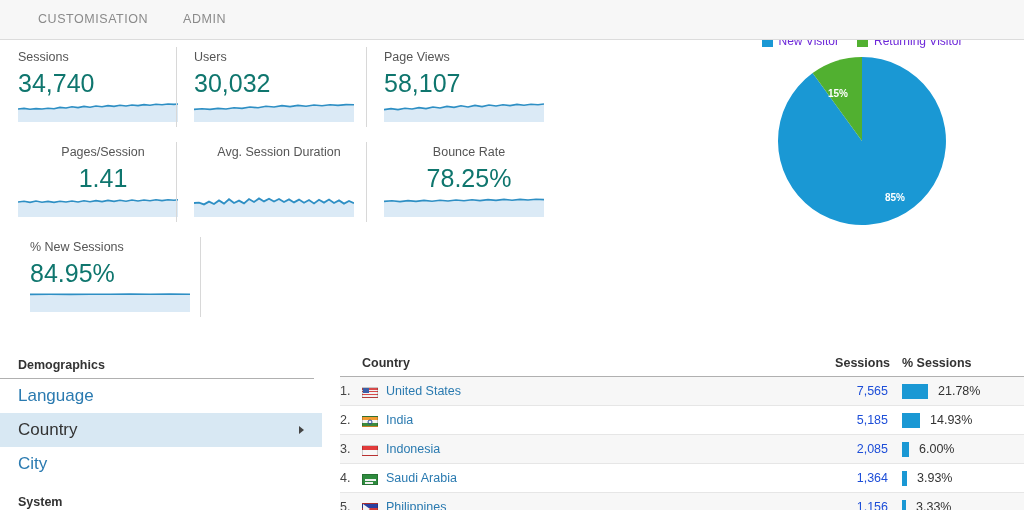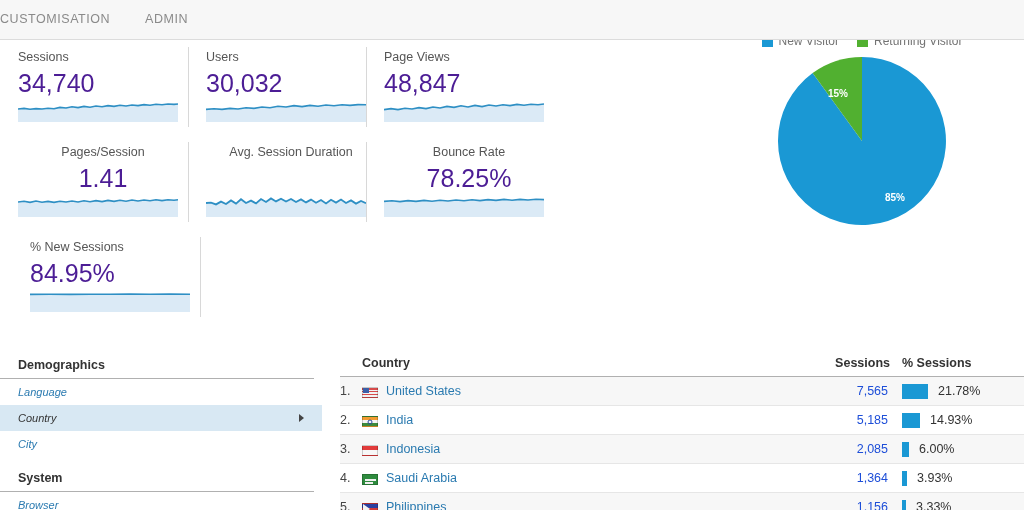--- a/index.html
+++ b/index.html
@@ -15,53 +15,53 @@
   
   .topnav {
     position: absolute; left: 0; top: 0; width: 1024px; height: 40px;
     background: #f7f7f7;
     border-bottom: 1px solid #dcdcdc;
     z-index: 30;
   }
   .topnav .tab {
     position: absolute; top: 12px;
     font-size: 12.5px; letter-spacing: .55px;
-    color: #8a8a8a; cursor: pointer; white-space: nowrap;
+    color: #8a8a8a; cursor: pointer; white-space: nowrap; margin-left: 38px;
   }
   .tab-customisation { left: 0px; }
   .tab-admin { left: 145px; }
 
   
   .metrics {
     position: absolute; left: 0; top: 41px; width: 700px; height: 300px;
     background: #fff;
   }
   .mrow { position: absolute; left: 0; width: 700px; }
   .mrow-1 { top: 0px;   height: 94px; }
   .mrow-2 { top: 95px;  height: 94px; text-align: center; }
   .mrow-3 { top: 190px; height: 94px; margin-left: 12px; }
 
   .card {
     position: absolute; top: 0; height: 94px;
     padding: 9px 0 0 18px;
   }
   .card.c0 { left: 0px;   width: 188px; }
-  .card.c1 { left: 188px; width: 188px; }
+  .card.c1 { left: 176px; width: 188px; }
   .card.c2 { left: 366px; width: 188px; }
 
   .card .divider {
     position: absolute; left: 0; top: 6px; width: 1px; height: 80px;
     background: #d8d8d8;
   }
 
   .card-label {
     font-size: 12.5px; color: #555; line-height: 14px; white-space: nowrap;
   }
   .card-value {
-    font-size: 25px; color: #4c1d95; line-height: 34px;
+    font-size: 25px; color: #0f766e; line-height: 34px;
     margin-top: 2px; font-weight: 400; white-space: nowrap;
   }
   .spark {
     position: absolute; left: 18px; bottom: 13px;
     width: 160px; height: 26px;
   }
   .spark svg { display: block; width: 160px; height: 26px; }
 
   
   .mrow-3 .tail-divider {
@@ -74,43 +74,43 @@
     position: absolute; left: 700px; top: 41px;
     width: 324px; height: 300px; background: #fff;
   }
   .pie-legend {
     position: absolute; left: 0; top: -8px; width: 324px; height: 16px;
     display: flex; justify-content: center; align-items: center; gap: 18px;
     z-index: 5;
   }
   .legend-item { display: flex; align-items: center; gap: 6px; }
   .legend-swatch { width: 11px; height: 11px; display: block; }
-  .legend-text { font-size: 12px; color: #737373; white-space: nowrap; }
+  .legend-text { font-size: 12px; color: #6d28d9; white-space: nowrap; }
   .pie-wrap {
     position: absolute; left: 50%; top: 14px; transform: translateX(-50%);
     width: 172px; height: 172px;
   }
   .pie-wrap svg { display: block; width: 172px; height: 172px; }
   .pie-label { font-size: 10px; font-weight: bold; fill: #ffffff; }
 
   
   .lower { position: absolute; left: 0; top: 352px; width: 928px; height: 158px; }
 
   
   .sidebar { position: absolute; left: 0; top: 0; width: 322px; }
   .sb-head {
     font-size: 12.5px; font-weight: bold; color: #333;
     padding: 6px 0 6px 18px;
     border-bottom: 1px solid #b0b0b0;
     margin: 0 8px 0 0;
   }
   .sb-item {
-    font-size: 11px; color: #2a7ab0;
+    font-size: 17px; color: #2a7ab0;
     padding: 7px 0 7px 18px;
-    position: relative; cursor: pointer; white-space: nowrap; font-style: italic;
+    position: relative; cursor: pointer; white-space: nowrap;
   }
   .sb-item.selected { background: #d8e8f3; color: #333; }
   .sb-item .arrow {
     position: absolute; right: 18px; top: 50%; transform: translateY(-50%);
     width: 0; height: 0;
     border-left: 5px solid #444;
     border-top: 4px solid transparent;
     border-bottom: 4px solid transparent;
   }
   .sb-gap { height: 8px; }
@@ -186,21 +186,21 @@
         <div class="spark">
           <svg viewBox="0 0 160 26" preserveAspectRatio="none">
             <path d="M0,13.4 L8,12.8 L16,13.4 L24,12.4 L32,13 L40,11.8 L48,12.4 L56,11 L64,11.8 L72,10.2 L80,11 L88,9.6 L96,10.6 L104,9.4 L112,10.2 L120,9 L128,9.8 L136,8.8 L144,9.4 L152,8.6 L160,8.8 L160,26 L0,26 Z" fill="#dbeaf6"></path>
             <path d="M0,13.4 L8,12.8 L16,13.4 L24,12.4 L32,13 L40,11.8 L48,12.4 L56,11 L64,11.8 L72,10.2 L80,11 L88,9.6 L96,10.6 L104,9.4 L112,10.2 L120,9 L128,9.8 L136,8.8 L144,9.4 L152,8.6 L160,8.8" fill="none" stroke="#2e8fc4" stroke-width="1.6"></path>
           </svg>
         </div>
       </div>
       <div class="card c2">
         <div class="divider"></div>
         <div class="card-label">Page Views</div>
-        <div class="card-value">48,847</div>
+        <div class="card-value">58,107</div>
         <div class="spark">
           <svg viewBox="0 0 160 26" preserveAspectRatio="none">
             <path d="M0,13.6 L7,12.6 L14,13.6 L21,12.2 L28,13 L35,11.6 L42,12.6 L49,11 L56,12 L63,10.4 L70,11.4 L77,9.8 L84,11 L91,9.4 L98,10.6 L105,9 L112,10 L119,8.8 L126,9.6 L133,8.4 L140,9.2 L147,8.2 L154,8.8 L160,8 L160,26 L0,26 Z" fill="#dbeaf6"></path>
             <path d="M0,13.6 L7,12.6 L14,13.6 L21,12.2 L28,13 L35,11.6 L42,12.6 L49,11 L56,12 L63,10.4 L70,11.4 L77,9.8 L84,11 L91,9.4 L98,10.6 L105,9 L112,10 L119,8.8 L126,9.6 L133,8.4 L140,9.2 L147,8.2 L154,8.8 L160,8" fill="none" stroke="#2e8fc4" stroke-width="1.6"></path>
           </svg>
         </div>
       </div>
     </div>
 
     <div class="mrow mrow-2">

